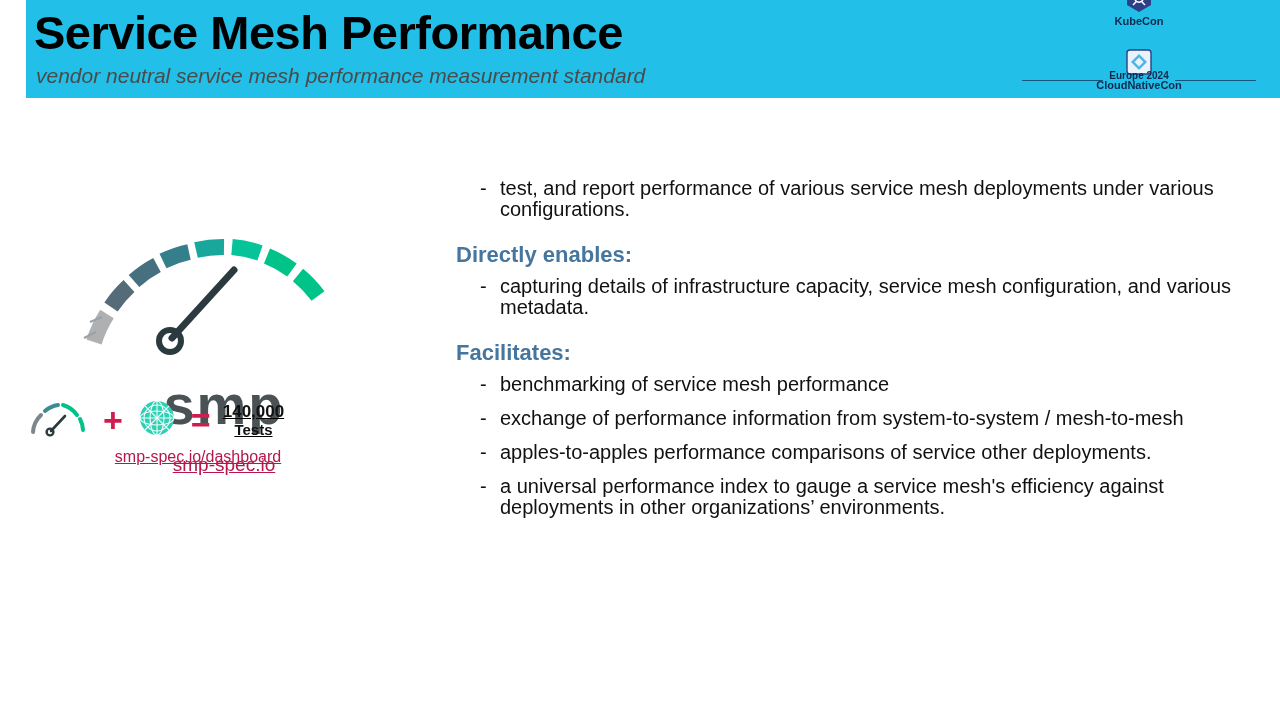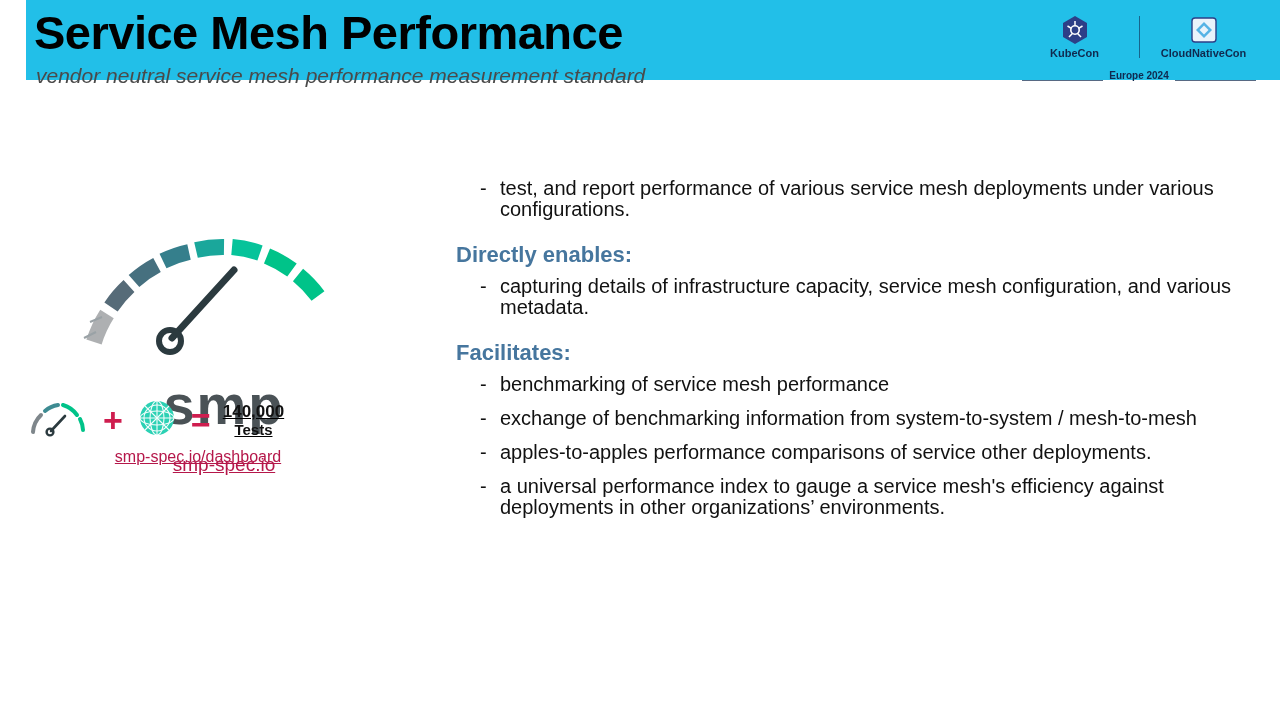--- a/index.html
+++ b/index.html
@@ -15,21 +15,21 @@
     width: 1280px;
     height: 720px;
     background: #ffffff;
   }
 
   
   .header {
     position: absolute;
     left: 0; top: 0;
     width: 1280px;
-    height: 80px;
+    height: 98px;
     background: #22bfe8;
   }
   .header-accent {
     position: absolute;
     left: 0; top: 0;
     width: 26px;
     height: 98px;
     background: #ffffff;
   }
   .header-title {
@@ -63,20 +63,21 @@
   }
   .conf-row {
     position: absolute;
     left: 0; top: 2px;
     width: 250px;
     height: 54px;
     display: flex;
     align-items: center;
     justify-content: center;
     gap: 10px;
+    flex-direction: column;
   }
   .conf-item {
     display: flex;
     flex-direction: column;
     align-items: center;
     justify-content: flex-start;
     width: 108px;
   }
   .conf-name {
     font-size: 11px;
@@ -347,21 +348,21 @@
     </div>
 
     <div class="sec-block">
       <div class="sec-head">Facilitates:</div>
       <div class="bullet">
         <span class="dash">-</span>
         <span class="btext">benchmarking of service mesh performance</span>
       </div>
       <div class="bullet">
         <span class="dash">-</span>
-        <span class="btext">exchange of benchmarking information from system-to-system / mesh-to-mesh</span>
+        <span class="btext">exchange of performance information from system-to-system / mesh-to-mesh</span>
       </div>
       <div class="bullet">
         <span class="dash">-</span>
         <span class="btext">apples-to-apples performance comparisons of service other deployments.</span>
       </div>
       <div class="bullet">
         <span class="dash">-</span>
         <span class="btext">a universal performance index to gauge a service mesh's efficiency against deployments in other organizations’ environments.</span>
       </div>
     </div>

